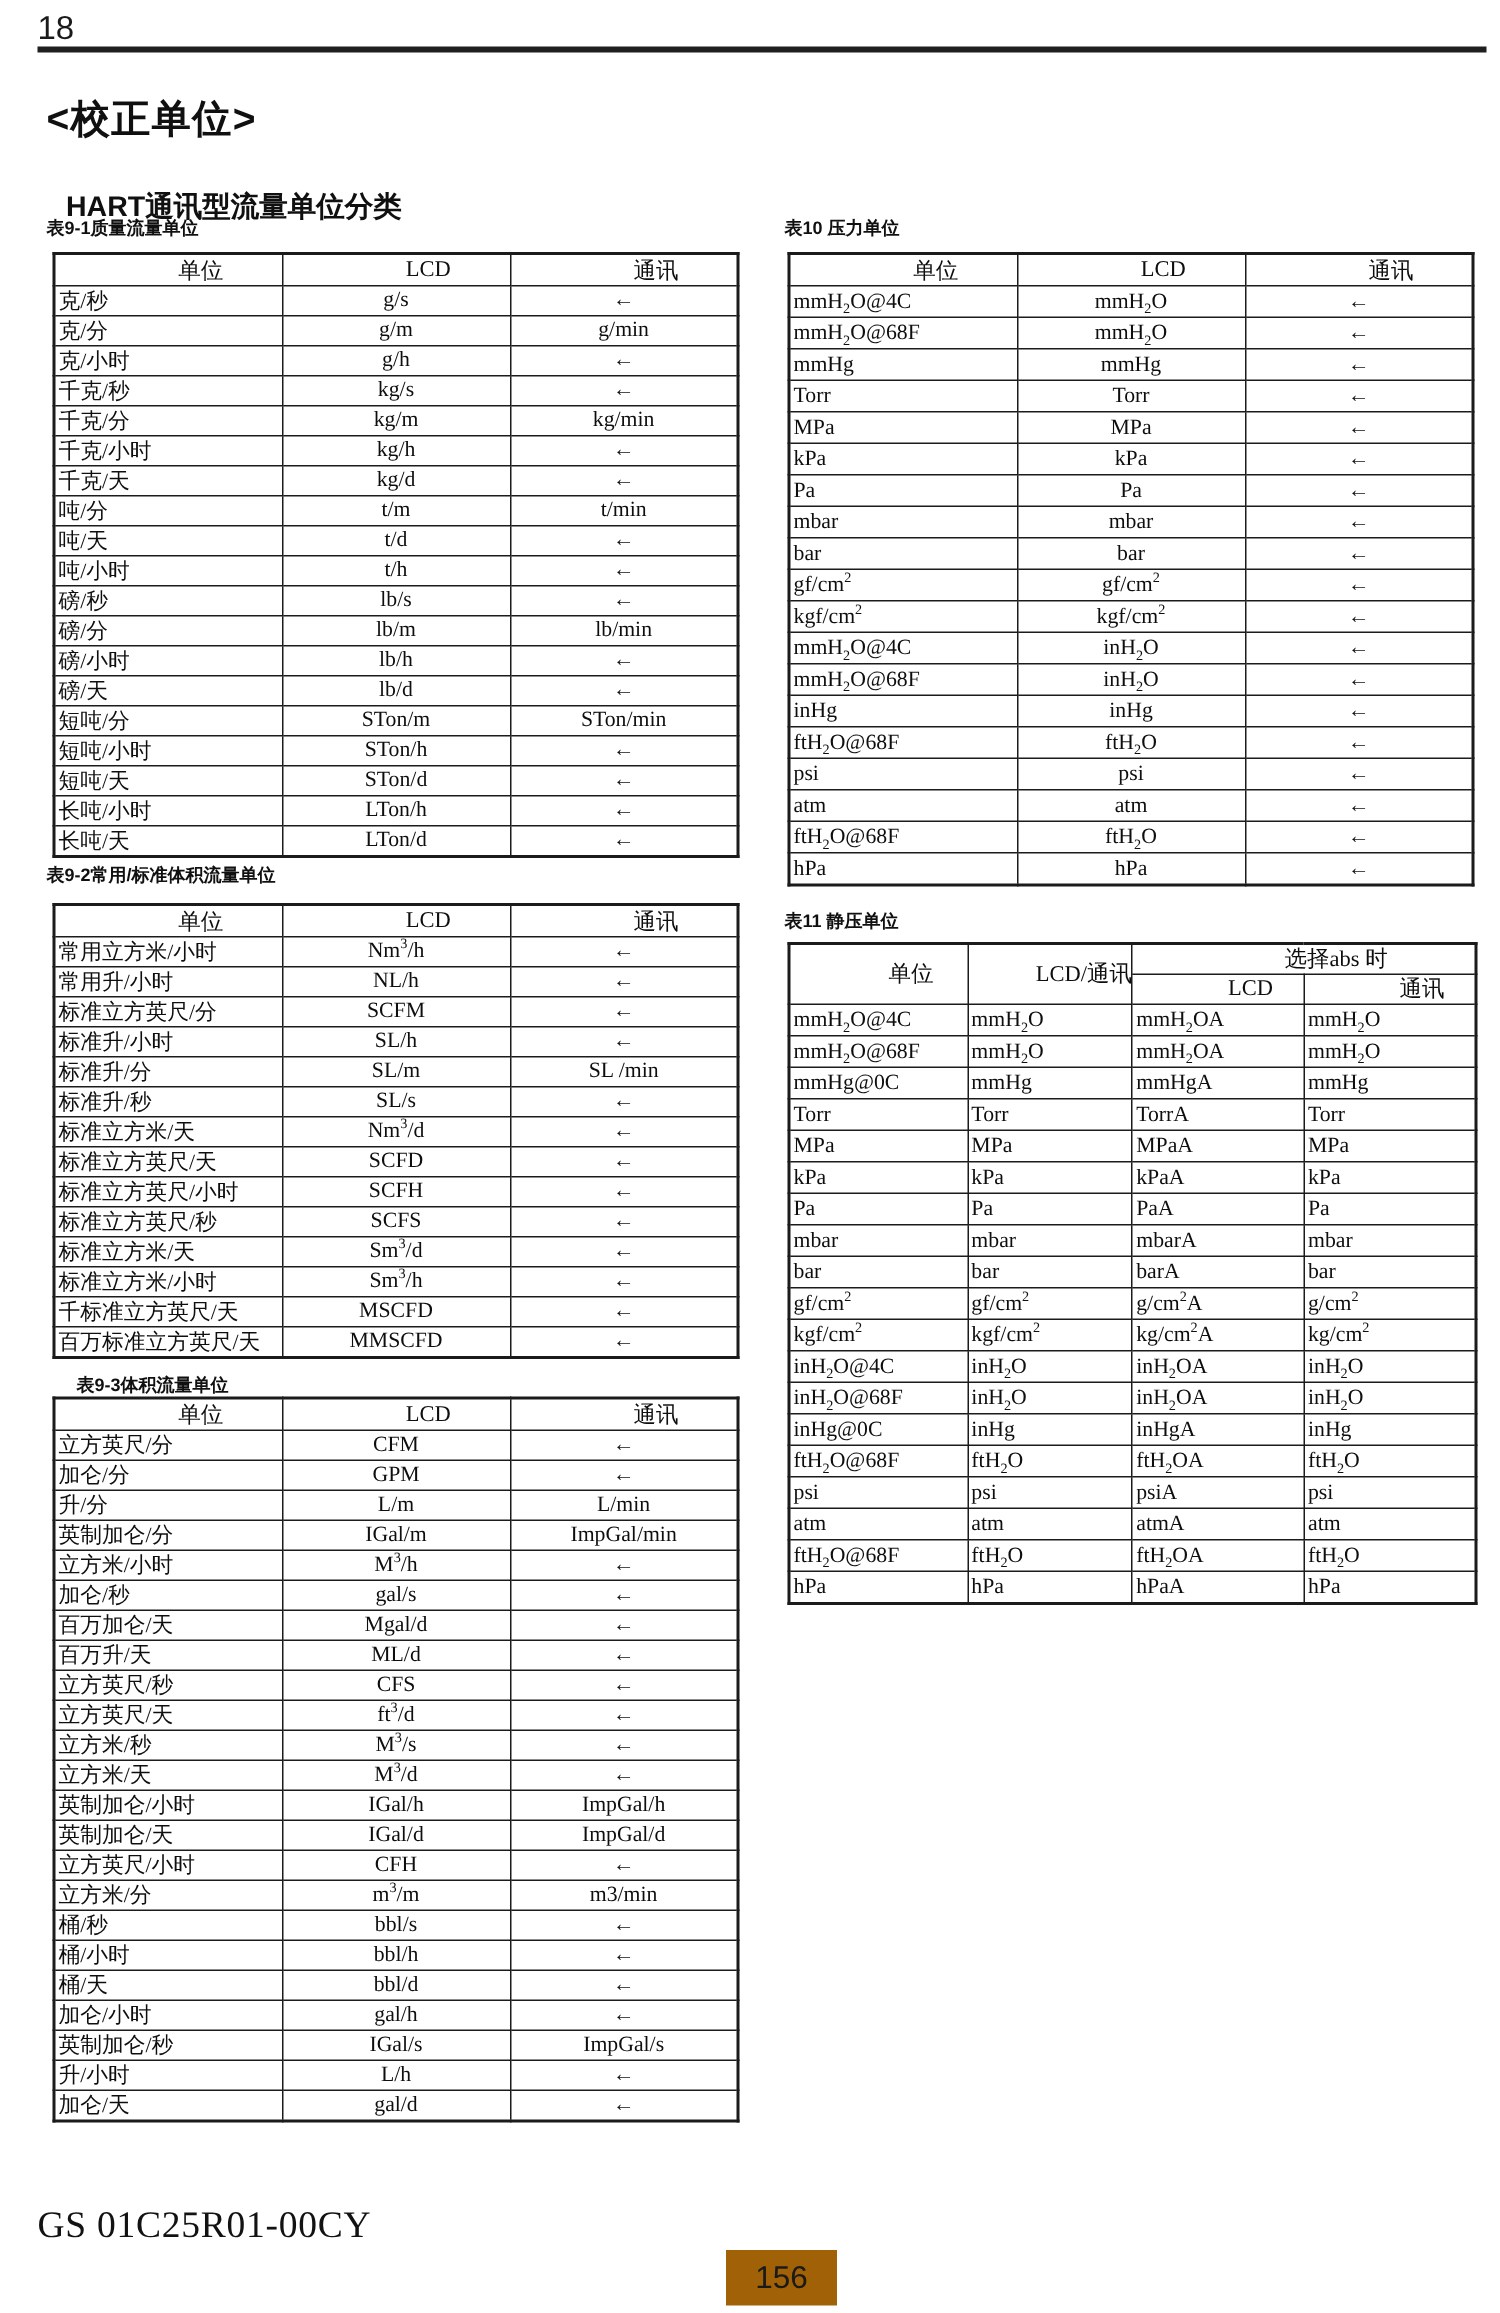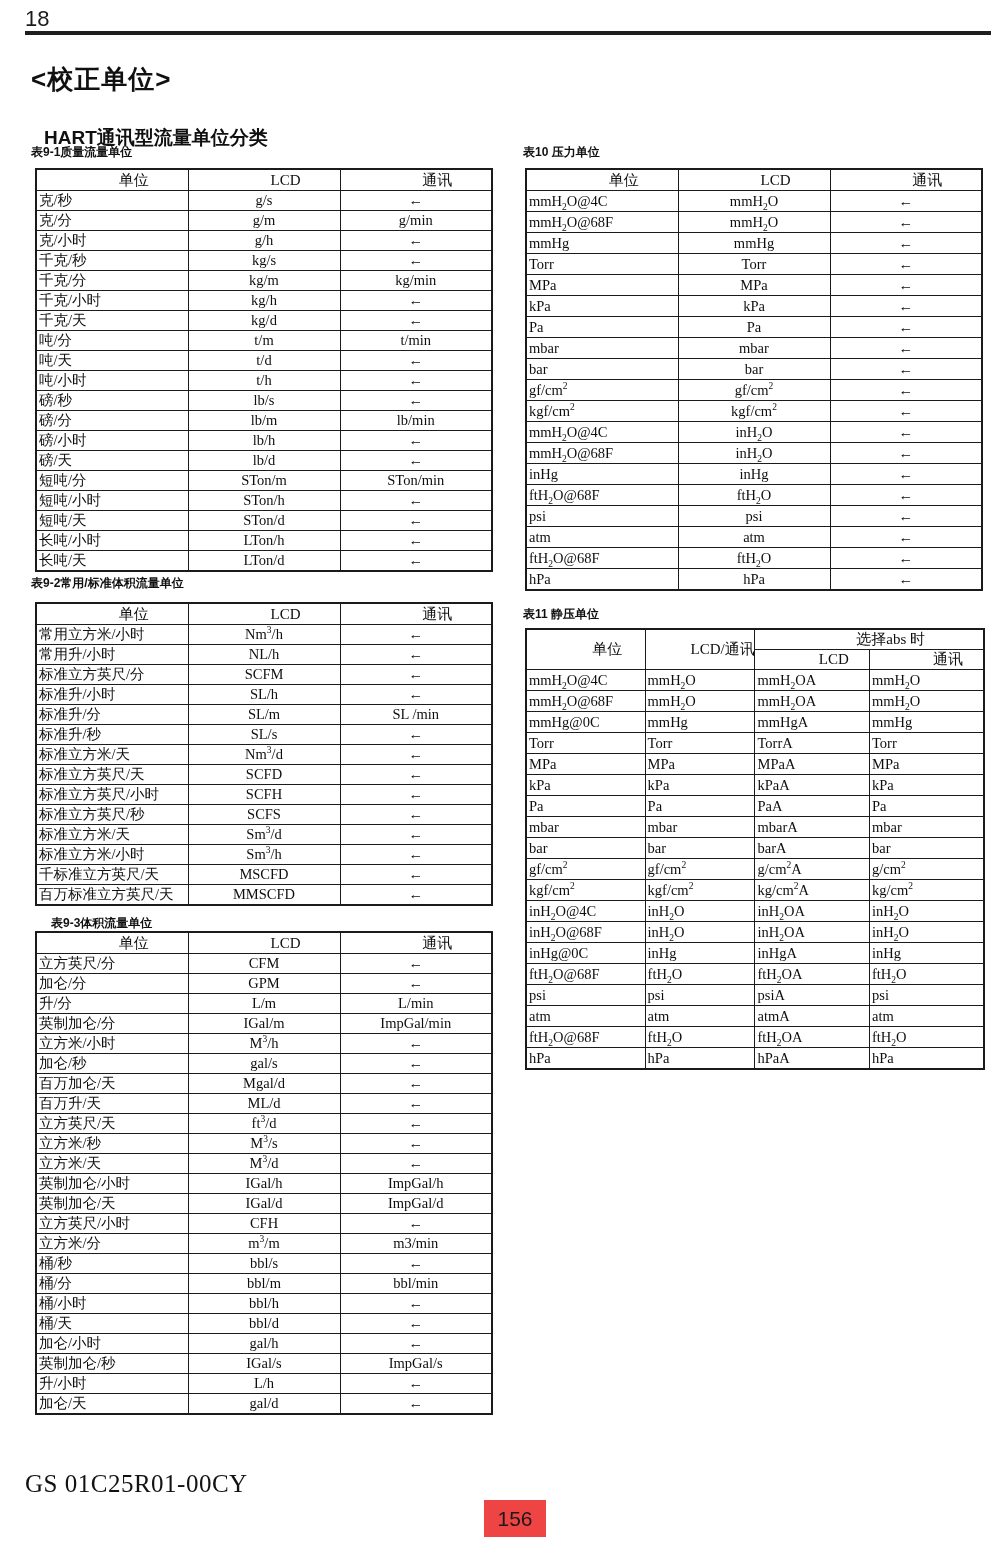--- a/index.html
+++ b/index.html
@@ -50,22 +50,22 @@
   .rows21 thead th { height:20px; }
   #tbl-t11 thead th { height:18px; }
   #tbl-t11 tbody td { height:20px; }
   sup, sub { font-size:9.5px; line-height:0; }
   .doc-number {
     position:absolute; left:25px; top:1470px;
     font-family:"Liberation Serif", serif; font-size:25px; color:#121212;
     letter-spacing:0.5px;
   }
   .pageno-bottom {
-    position:absolute; left:484px; top:1500px; width:62px; height:37px;
-    background:#ef4444; text-align:center; line-height:37px;
+    position:absolute; left:484px; top:1500px; width:74px; height:37px;
+    background:#a16207; text-align:center; line-height:37px;
     font-family:"Liberation Sans", sans-serif; font-size:21px; color:#1a1a1a;
   }
 </style>
 </head>
 <body>
 
 <div id="page">
 
   <div class="pageno-top">18</div>
   <div class="top-rule"></div>
@@ -323,20 +323,25 @@
           <td class="l">百万加仑/天</td>
           <td class="c">Mgal/d</td>
           <td class="c">←</td>
         </tr>
         <tr>
           <td class="l">百万升/天</td>
           <td class="c">ML/d</td>
           <td class="c">←</td>
         </tr>
         <tr>
+          <td class="l">立方英尺/秒</td>
+          <td class="c">CFS</td>
+          <td class="c">←</td>
+        </tr>
+        <tr>
           <td class="l">立方英尺/天</td>
           <td class="c">ft<sup>3</sup>/d</td>
           <td class="c">←</td>
         </tr>
         <tr>
           <td class="l">立方米/秒</td>
           <td class="c">M<sup>3</sup>/s</td>
           <td class="c">←</td>
         </tr>
         <tr>
@@ -361,25 +366,20 @@
         </tr>
         <tr>
           <td class="l">立方米/分</td>
           <td class="c">m<sup>3</sup>/m</td>
           <td class="c">m3/min</td>
         </tr>
         <tr>
           <td class="l">桶/秒</td>
           <td class="c">bbl/s</td>
           <td class="c">←</td>
-        </tr>
-        <tr>
-          <td class="l">桶/分</td>
-          <td class="c">bbl/m</td>
-          <td class="c">bbl/min</td>
         </tr>
         <tr>
           <td class="l">桶/小时</td>
           <td class="c">bbl/h</td>
           <td class="c">←</td>
         </tr>
         <tr>
           <td class="l">桶/天</td>
           <td class="c">bbl/d</td>
           <td class="c">←</td>

